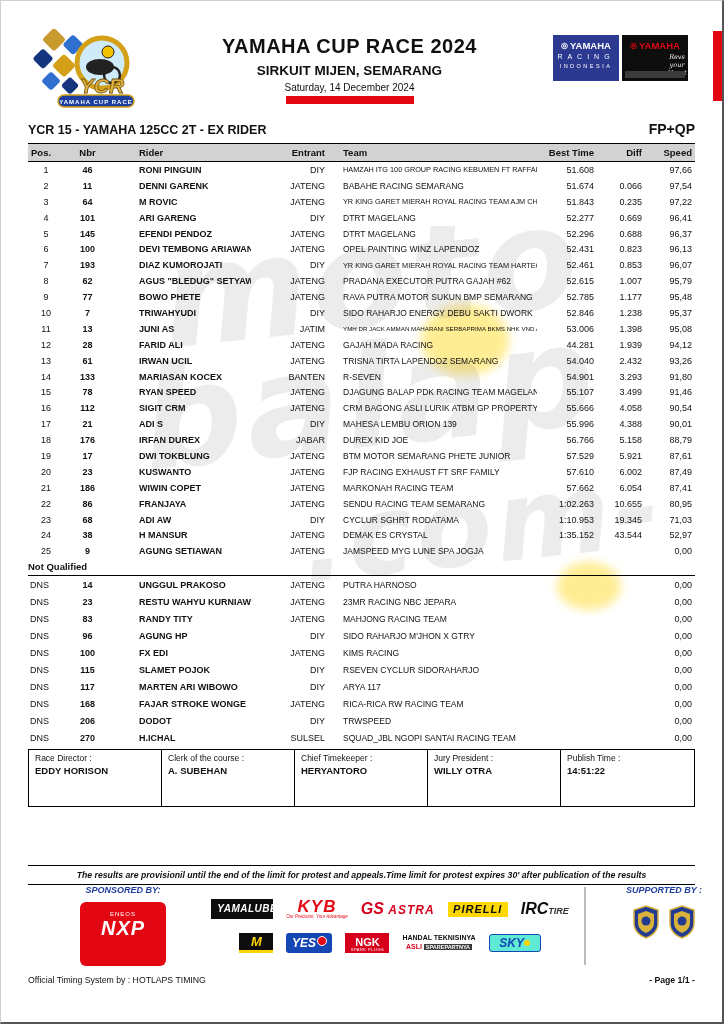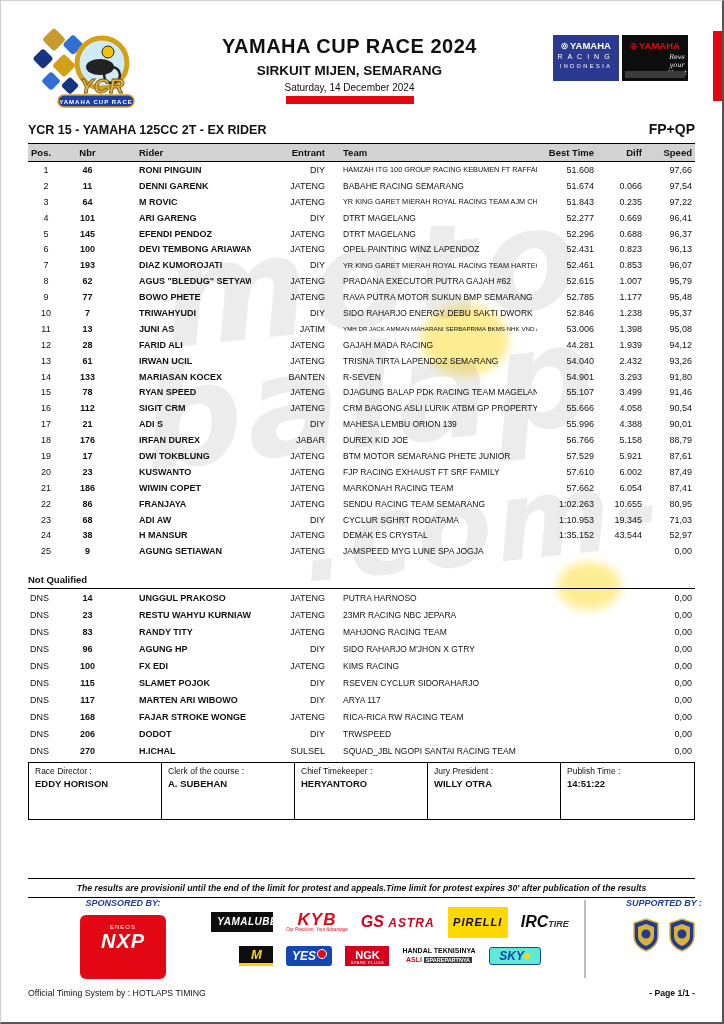--- a/index.html
+++ b/index.html
@@ -59,21 +59,21 @@
   .c-rider{font-weight:bold;padding-left:28px;white-space:nowrap;overflow:hidden;}
   .c-entrant{text-align:right;padding-right:6px;}
   .c-team{padding-left:12px;font-size:8.5px;white-space:nowrap;overflow:hidden;}
   .c-team.mid{font-size:7.3px;}
   .c-team.tiny{font-size:6.2px;}
   .c-best,.c-diff,.c-speed{text-align:right;padding-right:3px;}
   .thead .c-pos{text-align:left;padding-left:3px;}
   .thead .c-rider{padding-left:28px;}
   .thead .c-team{font-size:9.5px;}
 
-  .nq-label{font-size:9.5px;font-weight:bold;margin-top:15px;padding-bottom:3px;border-bottom:1.5px solid #000;}
+  .nq-label{font-size:9.5px;font-weight:bold;margin-top:2px;padding-bottom:3px;border-bottom:1.5px solid #000;}
 
   
   .officials{display:grid;grid-template-columns:repeat(5,1fr);border:1.5px solid #000;margin-top:3px;}
   .ocell{border-right:1.5px solid #000;padding:3px 6px 30px 6px;}
   .ocell:last-child{border-right:none;}
   .o-label{font-size:8.5px;}
   .o-value{font-size:9.5px;font-weight:bold;margin-top:2px;}
 
   
   .disclaimer{margin-top:58px;border-top:1.5px solid #000;border-bottom:1.5px solid #000;
@@ -92,21 +92,21 @@
   .logo-box{display:flex;flex-direction:column;justify-content:center;align-items:center;box-sizing:border-box;}
   .logo-yamalube{background:#0d0d0d;color:#fff;font-weight:bold;font-style:italic;font-size:10px;
     width:62px;height:20px;text-align:center;line-height:20px;letter-spacing:0.5px;padding-left:10px;}
   .logo-kyb{text-align:center;justify-content:flex-end;}
   .kyb-main{color:#e30613;font-weight:bold;font-style:italic;font-size:17px;letter-spacing:1px;line-height:15px;}
   .kyb-tag{color:#e30613;font-size:4.5px;font-style:italic;}
   .logo-gsastra{font-weight:bold;font-style:italic;color:#d6001c;white-space:nowrap;}
   .gs{font-size:16px;}
   .astra{font-size:12px;letter-spacing:1px;}
   .logo-pirelli{background:#fed800;color:#0d0d0d;font-weight:bold;font-style:italic;
-    width:60px;height:31px;line-height:17px;font-size:11px;letter-spacing:1px;}
+    width:60px;height:15px;line-height:17px;font-size:11px;letter-spacing:1px;}
   .logo-irc{font-weight:bold;font-style:italic;color:#0d0d0d;white-space:nowrap;}
   .irc-main{font-size:16px;}
   .irc-sub{font-size:9px;font-style:italic;color:#333;}
   .logo-m{background:#0d0d0d;width:34px;height:20px;text-align:center;line-height:18px;
     color:#ffd400;font-weight:bold;font-style:italic;font-size:13px;border-bottom:3px solid #ffd400;box-sizing:border-box;}
   .logo-yes{background:#1446b4;border-radius:3px;width:46px;height:20px;color:#fff;
     font-weight:bold;font-style:italic;font-size:12px;text-align:center;line-height:20px;}
   .yes-dot{display:inline-block;width:8px;height:8px;border-radius:50%;background:#e30613;border:1.5px solid #fff;
     vertical-align:1px;margin-left:1px;}
   .logo-ngk{background:#d6001c;width:44px;height:20px;color:#fff;text-align:center;box-sizing:border-box;padding-top:2px;}

